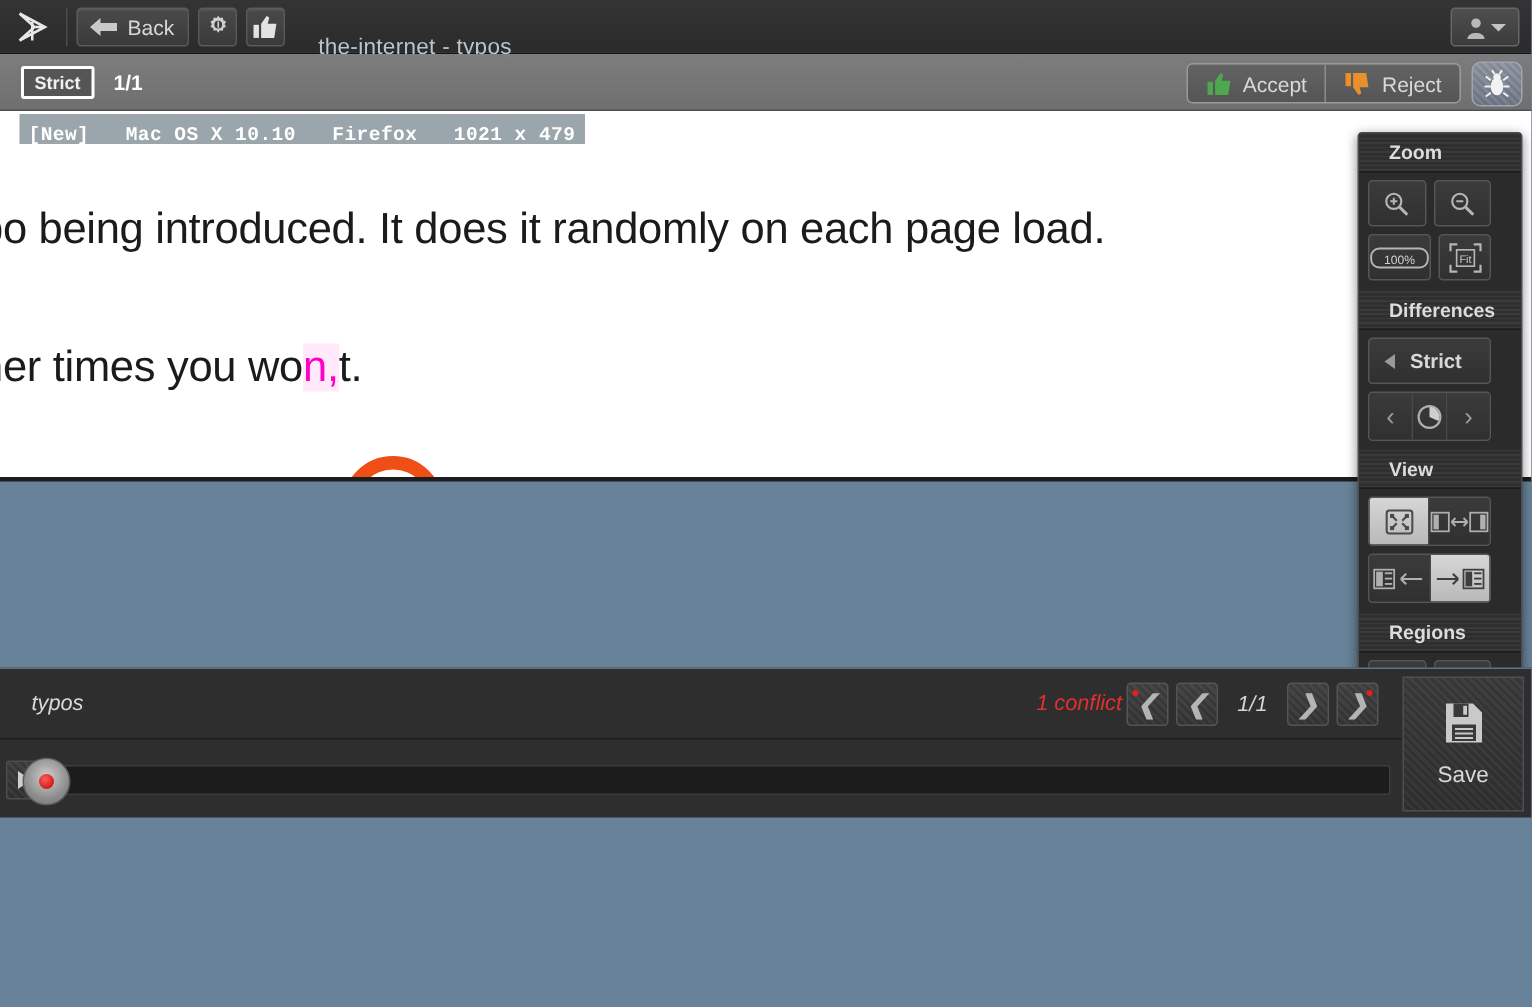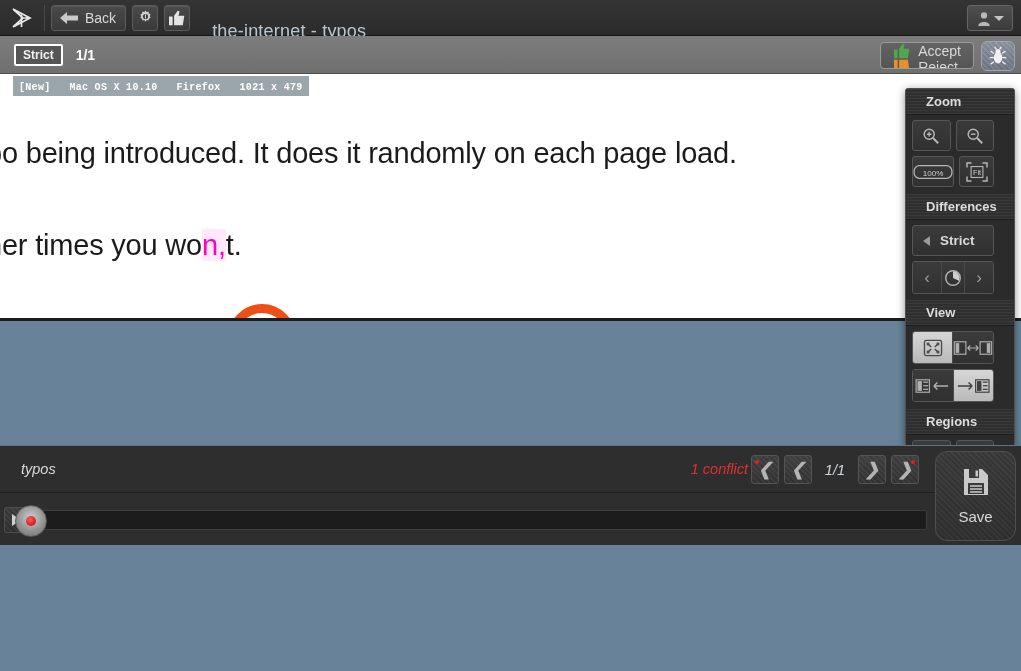--- a/index.html
+++ b/index.html
@@ -30,21 +30,21 @@
     background: linear-gradient(#4a4a4a, #3a3a3a);
     border: 1px solid #5b5b5b; border-radius: 3px;
     display: flex; align-items: center; gap: 6px;
     padding: 0 9px 0 7px;
     color: #d8d8d8; font-size: 14px;
     box-shadow: inset 0 1px 0 rgba(255,255,255,0.08);
     cursor: pointer;
   }
   .tb-btn.sq { padding: 0; width: 26px; justify-content: center; }
   .tb-title {
-    margin-left: 22px; color: #b9c6cf; font-size: 18px; letter-spacing: .2px; margin-top: 28px;
+    margin-left: 22px; color: #b9c6cf; font-size: 15px; letter-spacing: .2px; margin-top: 28px;
   }
   .user-btn {
     position: absolute; right: 8px; top: 5px;
     width: 46px; height: 26px;
     background: linear-gradient(#4f4f4f, #3b3b3b);
     border: 1px solid #666; border-radius: 3px;
     display: flex; align-items: center; justify-content: center; gap: 3px;
     cursor: pointer;
   }
 
@@ -64,21 +64,20 @@
     cursor: pointer;
   }
   .page-count { margin-left: 13px; color: #ffffff; font-size: 14px; font-weight: bold; }
 
   .ar-group {
     position: absolute; right: 47px; top: 6px;
     display: flex; height: 27px;
     background: linear-gradient(#636363, #555555);
     border: 1px solid #9a9a9a; border-radius: 4px;
     overflow: hidden;
-    flex-direction: column;
   }
   .ar-btn {
     display: flex; align-items: center; gap: 7px;
     padding: 0 12px; color: #d9d9d9; font-size: 14px;
     cursor: pointer;
   }
   .ar-sep { width: 1px; background: #8d8d8d; }
   .bug-btn {
     position: absolute; right: 6px; top: 5px;
     width: 34px; height: 30px; border-radius: 6px;
@@ -91,21 +90,21 @@
   }
 
   
   .infostrip {
     position: absolute; left: 0; top: 74px; width: 1021px; height: 22px;
     background: #ffffff;
   }
   .infostrip .chip {
     position: absolute; left: 13px; top: 2px;
     background: #9aa6ab; color: #fff;
-    font-size: 10px; font-weight: bold; font-family: "Liberation Mono", monospace;
+    font-size: 13px; font-weight: bold; font-family: "Liberation Mono", monospace;
     padding: 6px 6px; white-space: pre;
     letter-spacing: .3px;
   }
 
   
   .viewport {
     position: absolute; left: 0; top: 96px; width: 1021px; height: 224px;
     background: #ffffff; overflow: hidden;
   }
   .doc-line {
@@ -253,21 +252,21 @@
     width: 10px; height: 10px; border-radius: 50%;
     background: radial-gradient(circle at 40% 35%, #ff5c5c, #c00000);
     display: block;
   }
   .save-btn {
     position: absolute; right: 5px; top: 5px;
     width: 81px; height: 90px;
     background:
       repeating-linear-gradient(45deg, rgba(255,255,255,.03) 0 2px, rgba(0,0,0,.05) 2px 4px),
       linear-gradient(#3a3a3a, #2f2f2f);
-    border: 1px solid #4f4f4f; border-radius: 12px;
+    border: 1px solid #4f4f4f; border-radius: 0;
     display: flex; flex-direction: column; align-items: center; justify-content: center; gap: 12px;
     cursor: pointer;
   }
   .save-btn .lbl { color: #d9d9d9; font-size: 15px; }
 </style>
 </head>
 <body>
 
 <div id="app">
 

